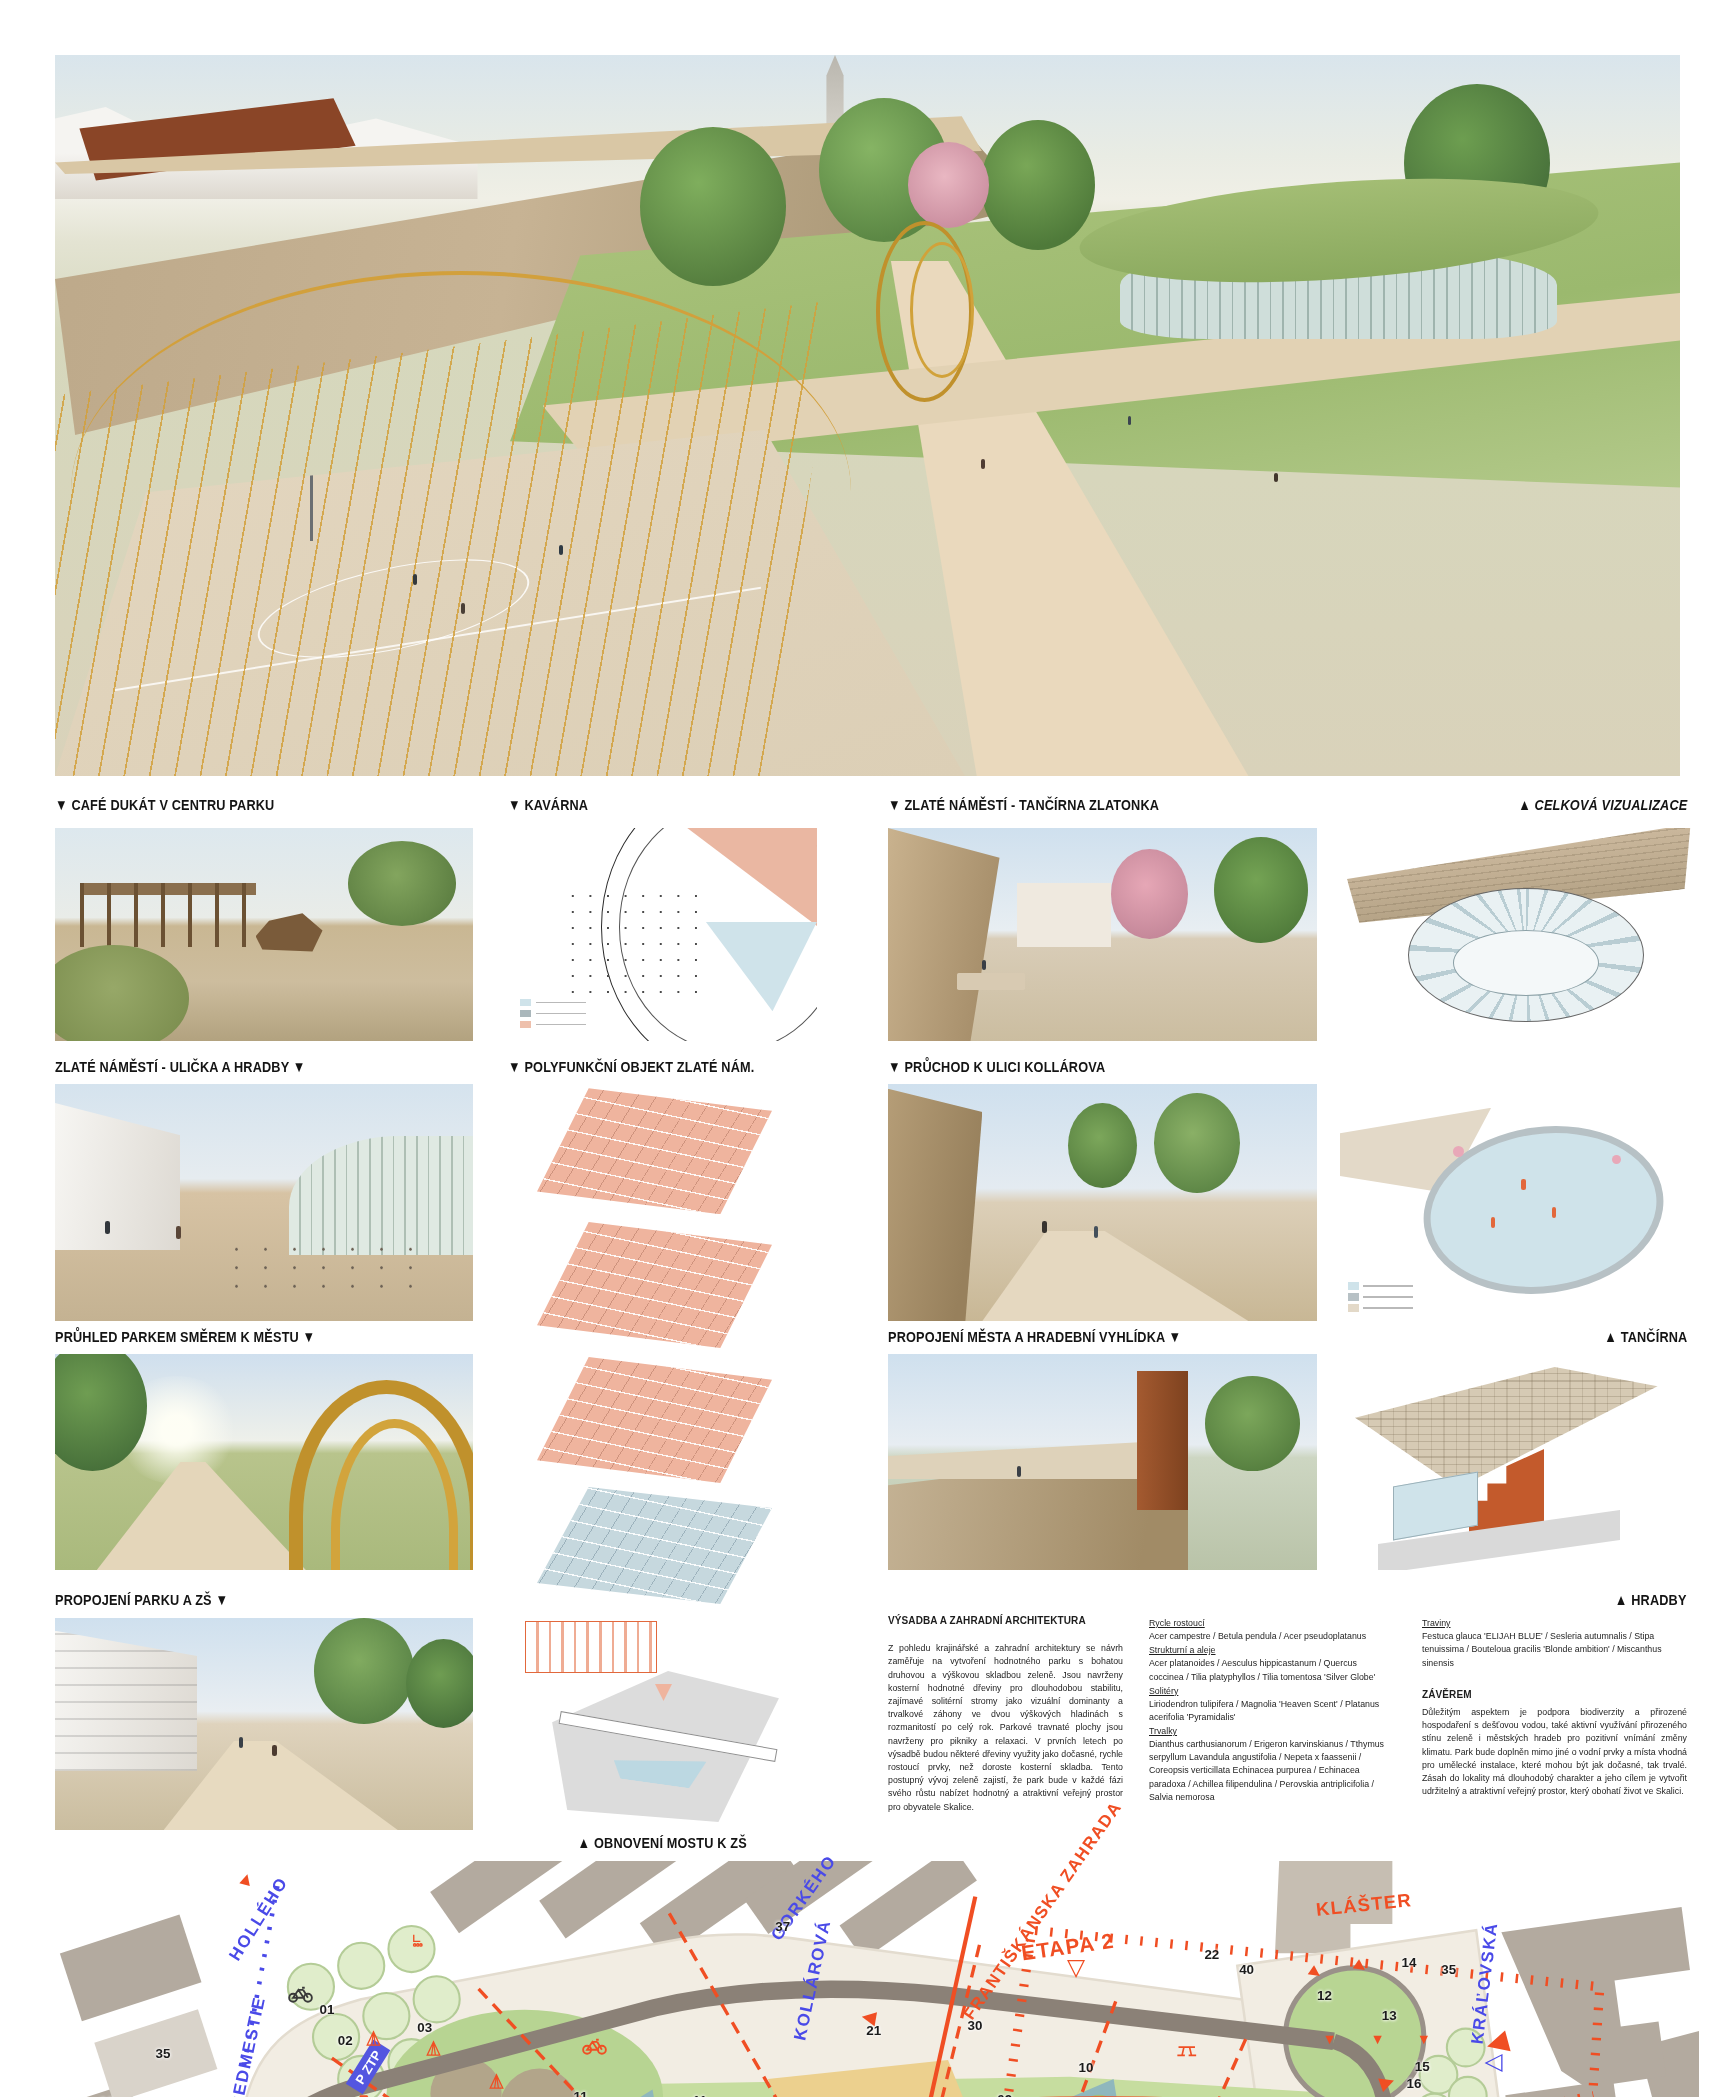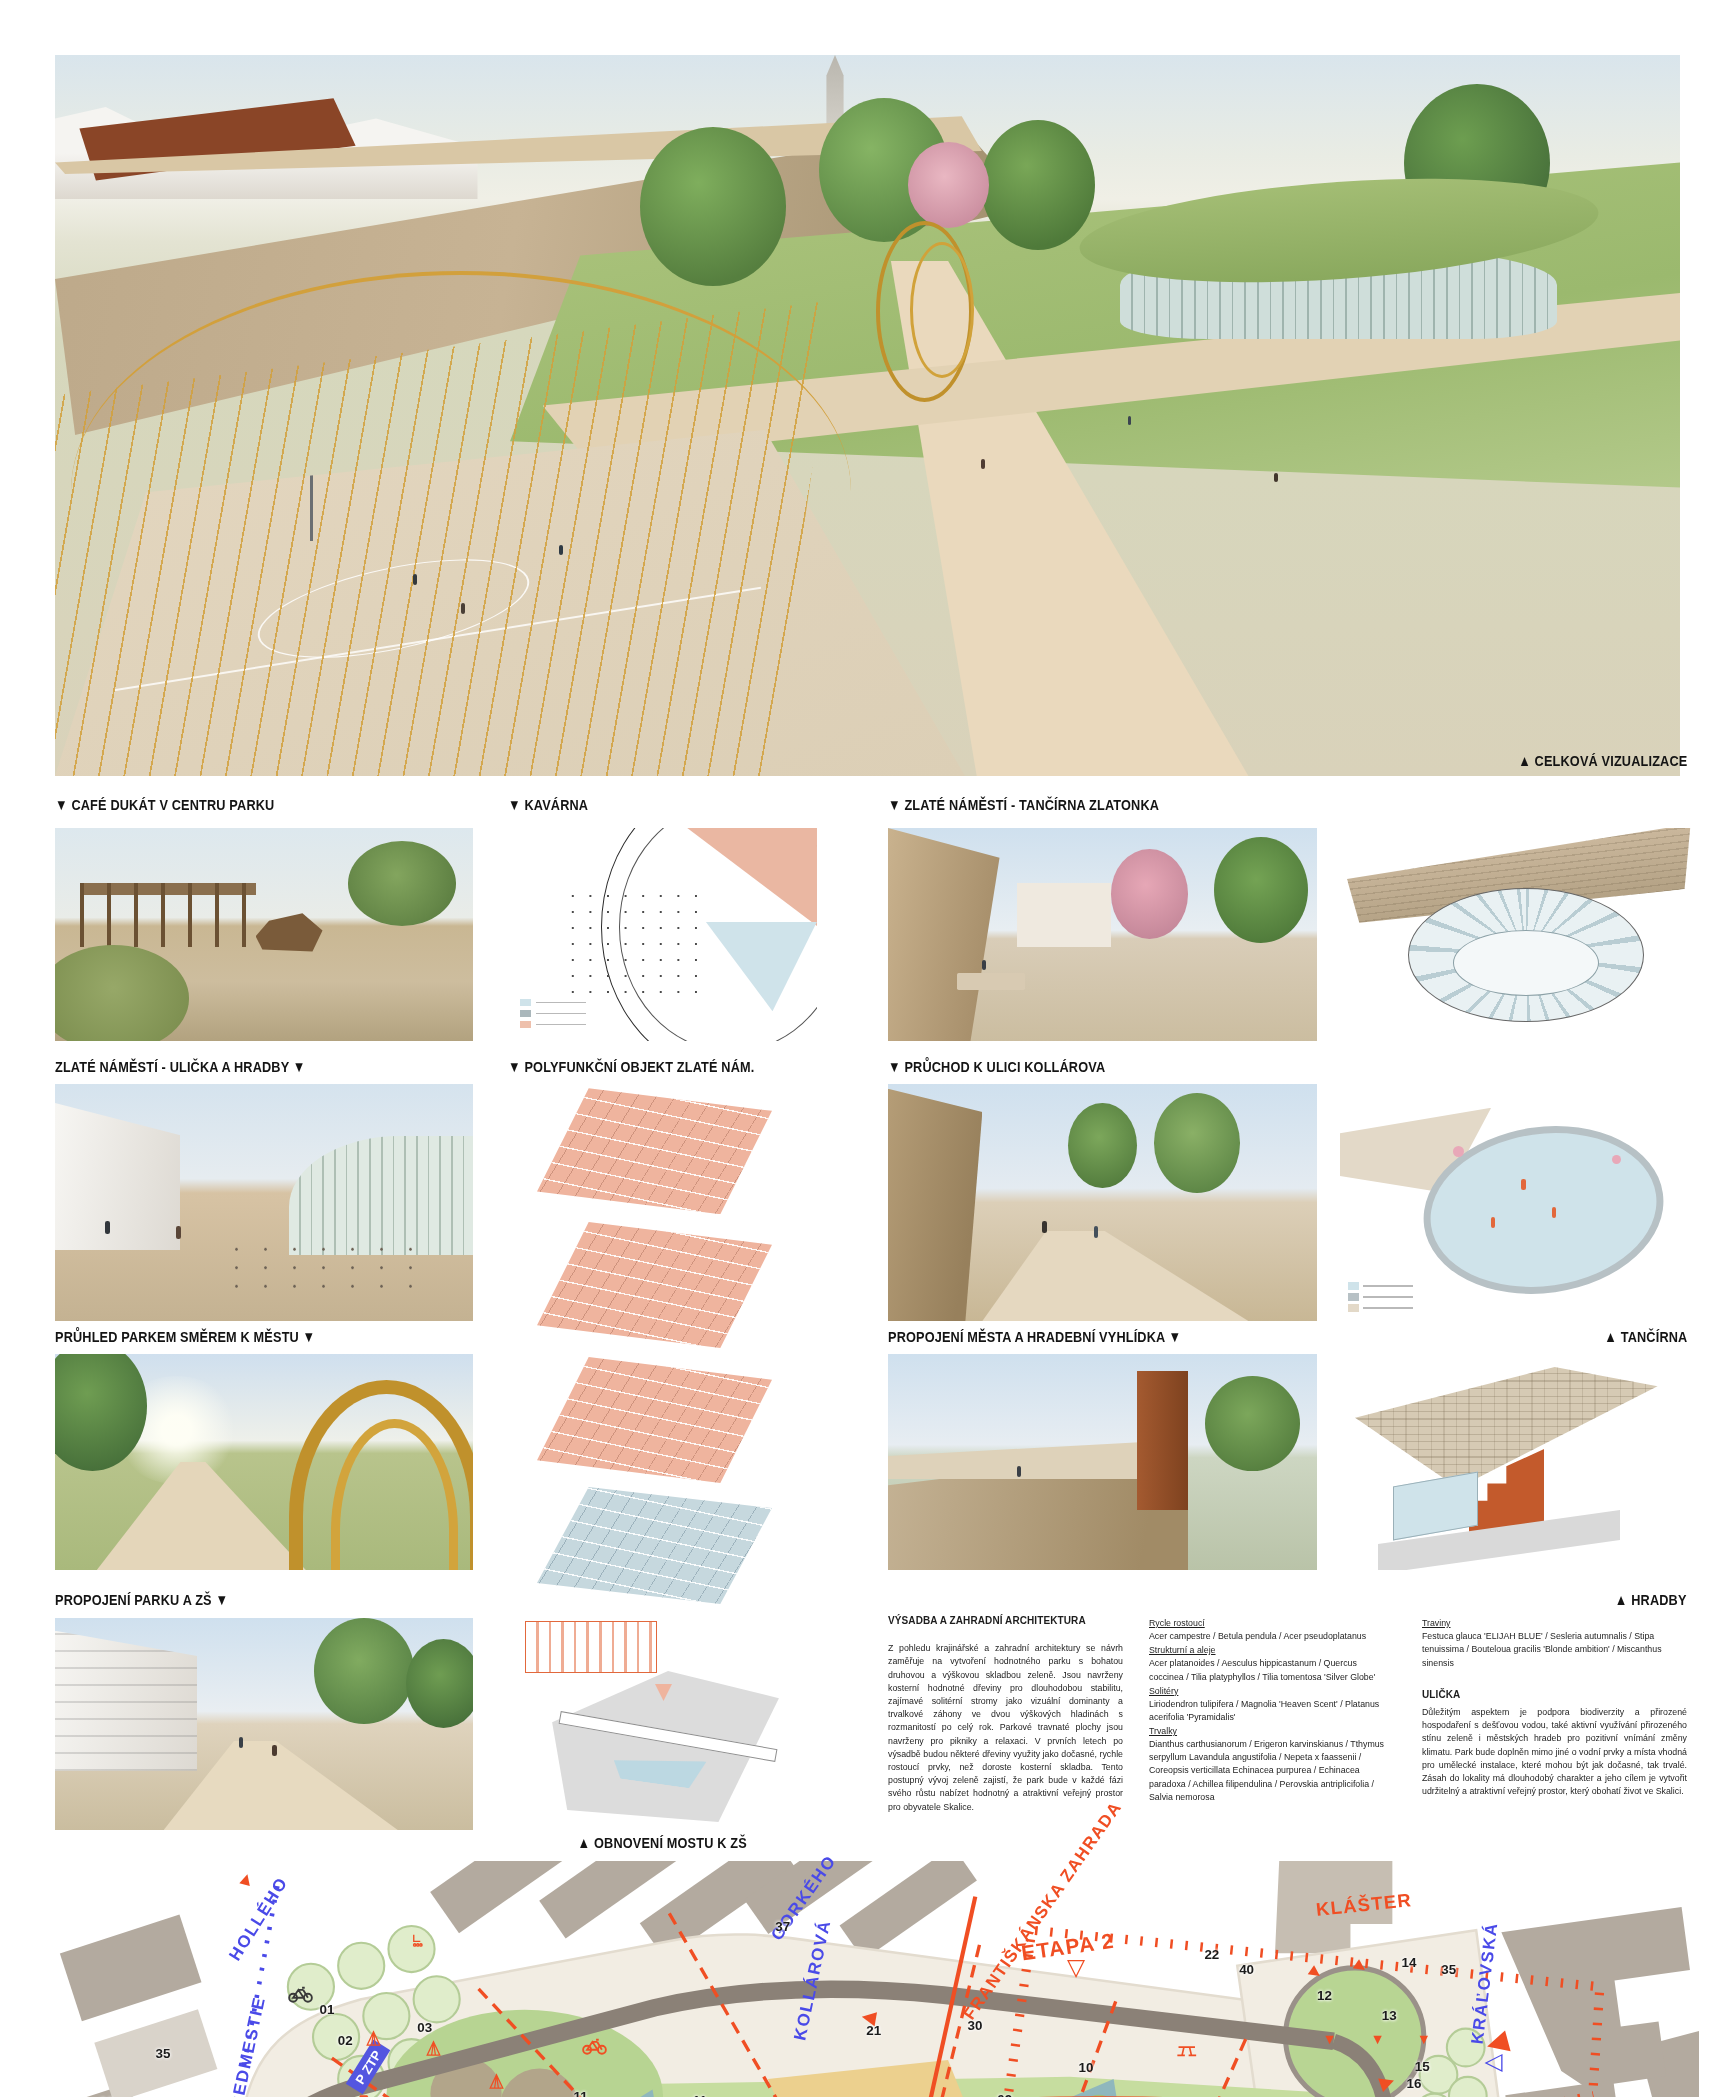--- a/index.html
+++ b/index.html
@@ -99,21 +99,21 @@
     <i class="s" style="left:25%;top:76%;width:4.2px;height:11px;background:#4a3f36;border-radius:2.1px;"></i>
     <i class="s" style="left:31%;top:68%;width:3.8px;height:10px;background:#2f3a44;border-radius:2.1px;"></i>
     <i class="s" style="left:57%;top:56%;width:3.8px;height:10px;background:#503d33;border-radius:2.1px;"></i>
     <i class="s" style="left:66%;top:50%;width:3.8px;height:9.2px;background:#3b4450;border-radius:2.1px;"></i>
     <i class="s" style="left:75%;top:58%;width:3.8px;height:9.2px;background:#42362c;border-radius:2.1px;"></i>
   </div>
 
   <div class="cap" style="left:55px;top:796px;"><span>▼ CAFÉ DUKÁT V CENTRU PARKU</span></div>
   <div class="cap" style="left:508px;top:796px;"><span>▼ KAVÁRNA</span></div>
   <div class="cap" style="left:888px;top:796px;"><span>▼ ZLATÉ NÁMĚSTÍ - TANČÍRNA ZLATONKA</span></div>
-  <div class="cap right" style="right:47px;top:752px;"><span>▲ CELKOVÁ VIZUALIZACE</span></div>
+  <div class="cap right" style="right:47px;top:796px;font-style:italic;"><span>▲ CELKOVÁ VIZUALIZACE</span></div>
 
   <div class="fig" style="left:55px;top:828px;width:418px;height:213px;
        background:linear-gradient(180deg,#dde8ee 0%,#e9ece8 42%,#c9b793 46%,#cdbd9e 72%,#b2a27f 100%);">
     <i class="s" style="left:6%;top:26%;width:42%;height:30%;
        background:repeating-linear-gradient(90deg,#6b5133 0 4.2px,transparent 4.2px 27px),linear-gradient(180deg,#8a6f4e 0 18%,rgba(0,0,0,0) 18%);"></i>
     <i class="s" style="left:-4%;top:55%;width:36%;height:50%;border-radius:50%;
        background:radial-gradient(circle at 50% 40%,#97a868,#7d8f50 80%);"></i>
     <i class="s" style="left:48%;top:40%;width:16%;height:18%;
        background:#7a5b3a;clip-path:polygon(0 60%,20% 20%,70% 0,100% 45%,85% 100%,10% 95%);"></i>
     <i class="s" style="left:70%;top:6%;width:26%;height:40%;border-radius:50%;
@@ -338,21 +338,21 @@
       <span class="plabel">Trvalky</span>
       <span>Dianthus carthusianorum / Erigeron karvinskianus / Tthymus serpyllum Lavandula angustifolia / Nepeta x faassenii / Coreopsis verticillata Echinacea purpurea / Echinacea paradoxa / Achillea filipendulina / Perovskia antriplicifolia / Salvia nemorosa</span>
     </div>
   </div>
 
   <div class="tcol" style="left:1422px;top:1617px;width:265px;">
     <div class="pgroup">
       <span class="plabel">Traviny</span>
       <span>Festuca glauca 'ELIJAH BLUE' / Sesleria autumnalis / Stipa tenuissima / Bouteloua gracilis 'Blonde ambition' / Miscanthus sinensis</span>
     </div>
-    <h3 style="margin:17px 0 4.2px 0;">ULIČKA</h3>
+    <h3 style="margin:17px 0 4.2px 0;">ZÁVĚREM</h3>
     <p>Důležitým aspektem je podpora biodiverzity a přirozené hospodaření s dešťovou vodou, také aktivní využívání přirozeného stínu zeleně i městských hradeb pro pozitivní vnímání změny klimatu. Park bude doplněn mimo jiné o vodní prvky a místa vhodná pro umělecké instalace, které mohou být jak dočasné, tak trvalé. Zásah do lokality má dlouhodobý charakter a jeho cílem je vytvořit udržitelný a atraktivní veřejný prostor, který obohatí život ve Skalici.</p>
   </div>
 
   <div class="cap center" style="left:508px;top:1834px;width:309px;"><span>▲ OBNOVENÍ MOSTU K ZŠ</span></div>
 
   <div id="plan">
     <svg width="1657" height="503" viewBox="0 0 3950 1200">
 
       <g fill="#b3aa9f">
         <rect x="60" y="170" width="300" height="170" transform="rotate(-18 210 255)"></rect>

